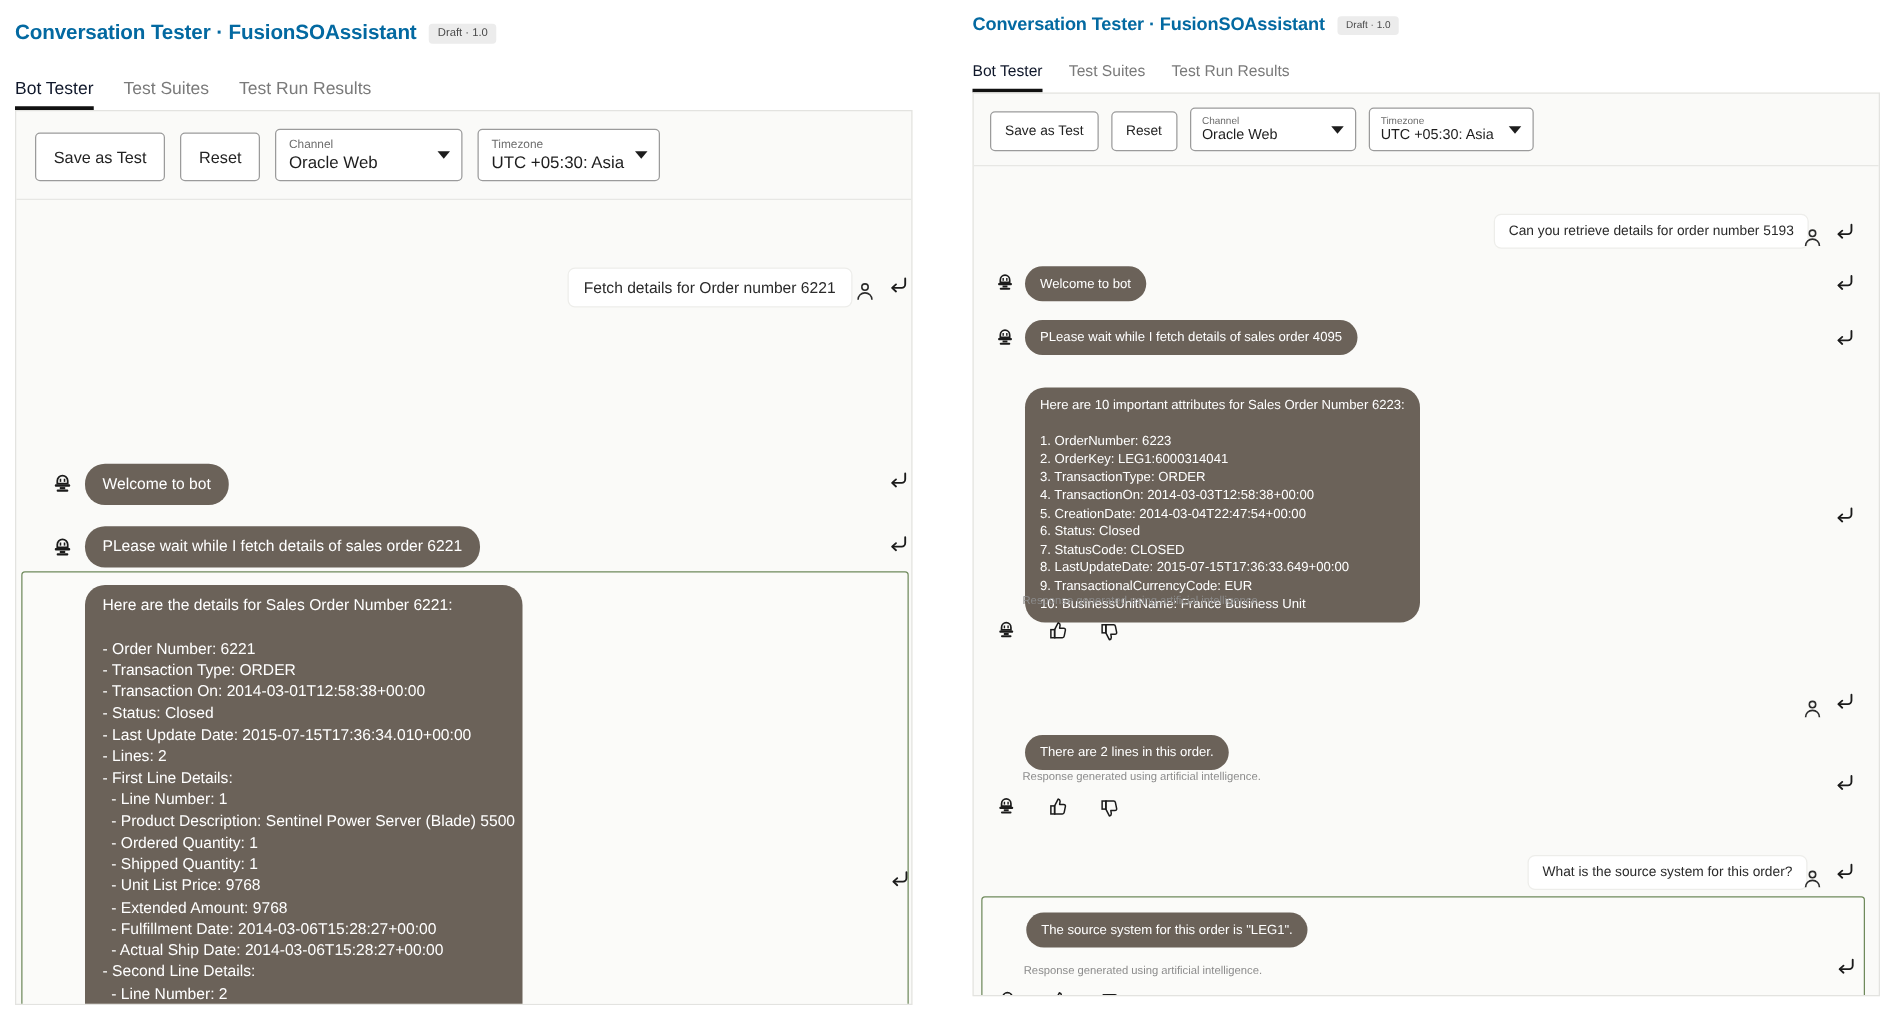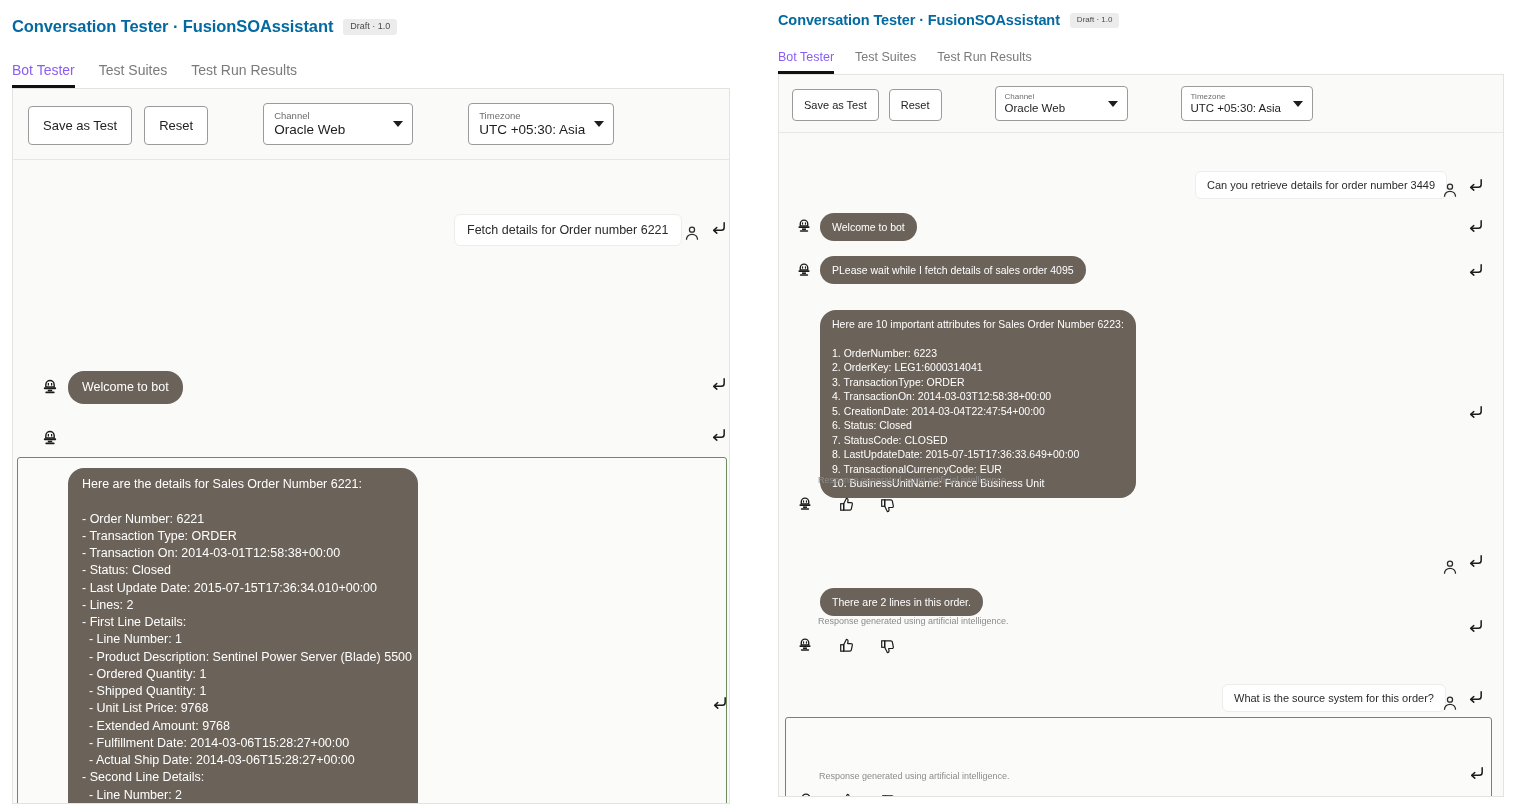--- a/index.html
+++ b/index.html
@@ -36,21 +36,21 @@
   
   .tabs { display: flex; align-items: flex-end; position: relative; }
   .panel-left  .tabs { margin: 26px 0 0 12px; }
   .panel-right .tabs { margin: 22px 0 0 12px; }
   .tab {
     color: #7a7a7a; cursor: pointer; white-space: nowrap;
     padding-bottom: 7px; border-bottom: 3px solid transparent;
   }
   .panel-left  .tab { font-size: 14px; margin-right: 24px; }
   .panel-right .tab { font-size: 12.5px; margin-right: 21px; }
-  .tab.active { color: #8b5cf6; font-weight: normal; border-bottom-color: #111111; }
+  .tab.active { color: #0f172a; font-weight: normal; border-bottom-color: #111111; }
 
   
   .tester {
     background: #fafaf8; border: 1px solid #e3e3e0;
     position: relative; overflow: hidden;
   }
   .panel-left  .tester { margin: 0 0 0 12px; width: 718px; height: 716px; }
   .panel-right .tester { margin: 0 0 0 12px; width: 726px; height: 723px; }
 
   .toolbar { display: flex; align-items: flex-end; border-bottom: 1px solid #e7e7e4; }
@@ -59,21 +59,21 @@
 
   .btn {
     background: #ffffff; border: 1px solid #9b9b9b; border-radius: 4px;
     color: #232323; cursor: pointer; white-space: nowrap; text-align: center;
   }
   .panel-left  .btn { font-size: 13px; padding: 11px 14px; }
   .panel-right .btn { font-size: 11px; padding: 9px 11px; }
 
   .select {
     background: #ffffff; border: 1px solid #9b9b9b; border-radius: 4px;
-    position: relative; cursor: pointer; margin-left: 43px;
+    position: relative; cursor: pointer;
   }
   .panel-left  .select { width: 150px; padding: 6px 10px 7px; }
   .panel-right .select { width: 133px; padding: 5px 9px 6px; }
   .sel-label { color: #6d6d6d; display: block; }
   .sel-value { color: #1d1d1d; display: block; white-space: nowrap; overflow: hidden; }
   .panel-left  .sel-label { font-size: 9.5px; margin-bottom: 1px; }
   .panel-left  .sel-value { font-size: 13.5px; }
   .panel-right .sel-label { font-size: 8px; margin-bottom: 1px; }
   .panel-right .sel-value { font-size: 11.5px; }
   .caret {
@@ -202,20 +202,23 @@
         <span class="abs ico avatar-bot" style="left:27px; top:268px;">
           <svg viewBox="0 0 24 24" width="20" height="20">
               <path d="M7 9.2a5 5 0 0 1 10 0v2.6H7z" fill="none" stroke="#1b1b1b" stroke-width="1.7"></path>
               <rect x="9.3" y="7.2" width="1.5" height="3" fill="#1b1b1b"></rect>
               <rect x="13.2" y="7.2" width="1.5" height="3" fill="#1b1b1b"></rect>
               <rect x="4.6" y="12.4" width="14.8" height="2.4" rx="1" fill="#1b1b1b"></rect>
               <rect x="9.4" y="15.2" width="5.2" height="2.1" fill="#1b1b1b"></rect>
               <rect x="6.4" y="17.5" width="11.2" height="2.1" rx="1" fill="#1b1b1b"></rect>
             </svg>
         </span>
+        <div class="abs" style="left:55px; top:261px;">
+          <div class="bubble-bot">PLease wait while I fetch details of sales order 6221</div>
+        </div>
         <span class="abs ico retry" style="left:697px; top:267px;">
           <svg viewBox="0 0 24 24" width="17" height="17">
               <path d="M20 4v6.5a4 4 0 0 1-4 4H6.2" fill="none" stroke="#1b1b1b" stroke-width="2.1" stroke-linecap="round"></path>
               <path d="M9.6 10.6 5.2 14.6l4.4 4" fill="none" stroke="#1b1b1b" stroke-width="2.1" stroke-linecap="round" stroke-linejoin="round"></path>
             </svg>
         </span>
 
         <div class="abs card-sel" style="left:4px; top:297px; width:710px; height:480px;">
           <div class="abs" style="left:50px; top:10px;">
             <div class="bubble-bot ws-pre" style="max-width:350px;">Here are the details for Sales Order Number 6221:
@@ -284,21 +287,21 @@
         <div class="select tz">
           <span class="sel-label">Timezone</span>
           <span class="sel-value">UTC +05:30: Asia</span>
           <span class="caret"></span>
         </div>
       </div>
 
       <div class="convo" style="height:660px;">
 
         <div class="abs" style="left:416px; top:38px;">
-          <div class="bubble-user">Can you retrieve details for order number 3449</div>
+          <div class="bubble-user">Can you retrieve details for order number 5193</div>
         </div>
         <span class="abs ico avatar-user" style="left:662px; top:48px;">
           <svg viewBox="0 0 24 24" width="18" height="18">
               <circle cx="12" cy="7.5" r="3.4" fill="none" stroke="#2b2b2b" stroke-width="1.7"></circle>
               <path d="M4.6 21c0-4.3 3.3-7.3 7.4-7.3S19.4 16.7 19.4 21" fill="none" stroke="#2b2b2b" stroke-width="1.7"></path>
             </svg>
         </span>
         <span class="abs ico retry" style="left:688px; top:44px;">
           <svg viewBox="0 0 24 24" width="17" height="17">
               <path d="M20 4v6.5a4 4 0 0 1-4 4H6.2" fill="none" stroke="#1b1b1b" stroke-width="2.1" stroke-linecap="round"></path>
@@ -450,20 +453,23 @@
             </svg>
         </span>
         <span class="abs ico retry" style="left:688px; top:556px;">
           <svg viewBox="0 0 24 24" width="17" height="17">
               <path d="M20 4v6.5a4 4 0 0 1-4 4H6.2" fill="none" stroke="#1b1b1b" stroke-width="2.1" stroke-linecap="round"></path>
               <path d="M9.6 10.6 5.2 14.6l4.4 4" fill="none" stroke="#1b1b1b" stroke-width="2.1" stroke-linecap="round" stroke-linejoin="round"></path>
             </svg>
         </span>
 
         <div class="abs card-sel" style="left:6px; top:584px; width:707px; height:104px;">
+          <div class="abs" style="left:35px; top:12px;">
+            <div class="bubble-bot">The source system for this order is "LEG1".</div>
+          </div>
           <span class="abs ico retry" style="left:682px; top:47px;">
             <svg viewBox="0 0 24 24" width="17" height="17">
                 <path d="M20 4v6.5a4 4 0 0 1-4 4H6.2" fill="none" stroke="#1b1b1b" stroke-width="2.1" stroke-linecap="round"></path>
                 <path d="M9.6 10.6 5.2 14.6l4.4 4" fill="none" stroke="#1b1b1b" stroke-width="2.1" stroke-linecap="round" stroke-linejoin="round"></path>
               </svg>
           </span>
           <div class="abs ai-note" style="left:33px; top:53px;">Response generated using artificial intelligence.</div>
           <div class="abs reactions" style="left:11px; top:73px;">
             <span class="ico avatar-bot">
               <svg viewBox="0 0 24 24" width="18" height="18">

